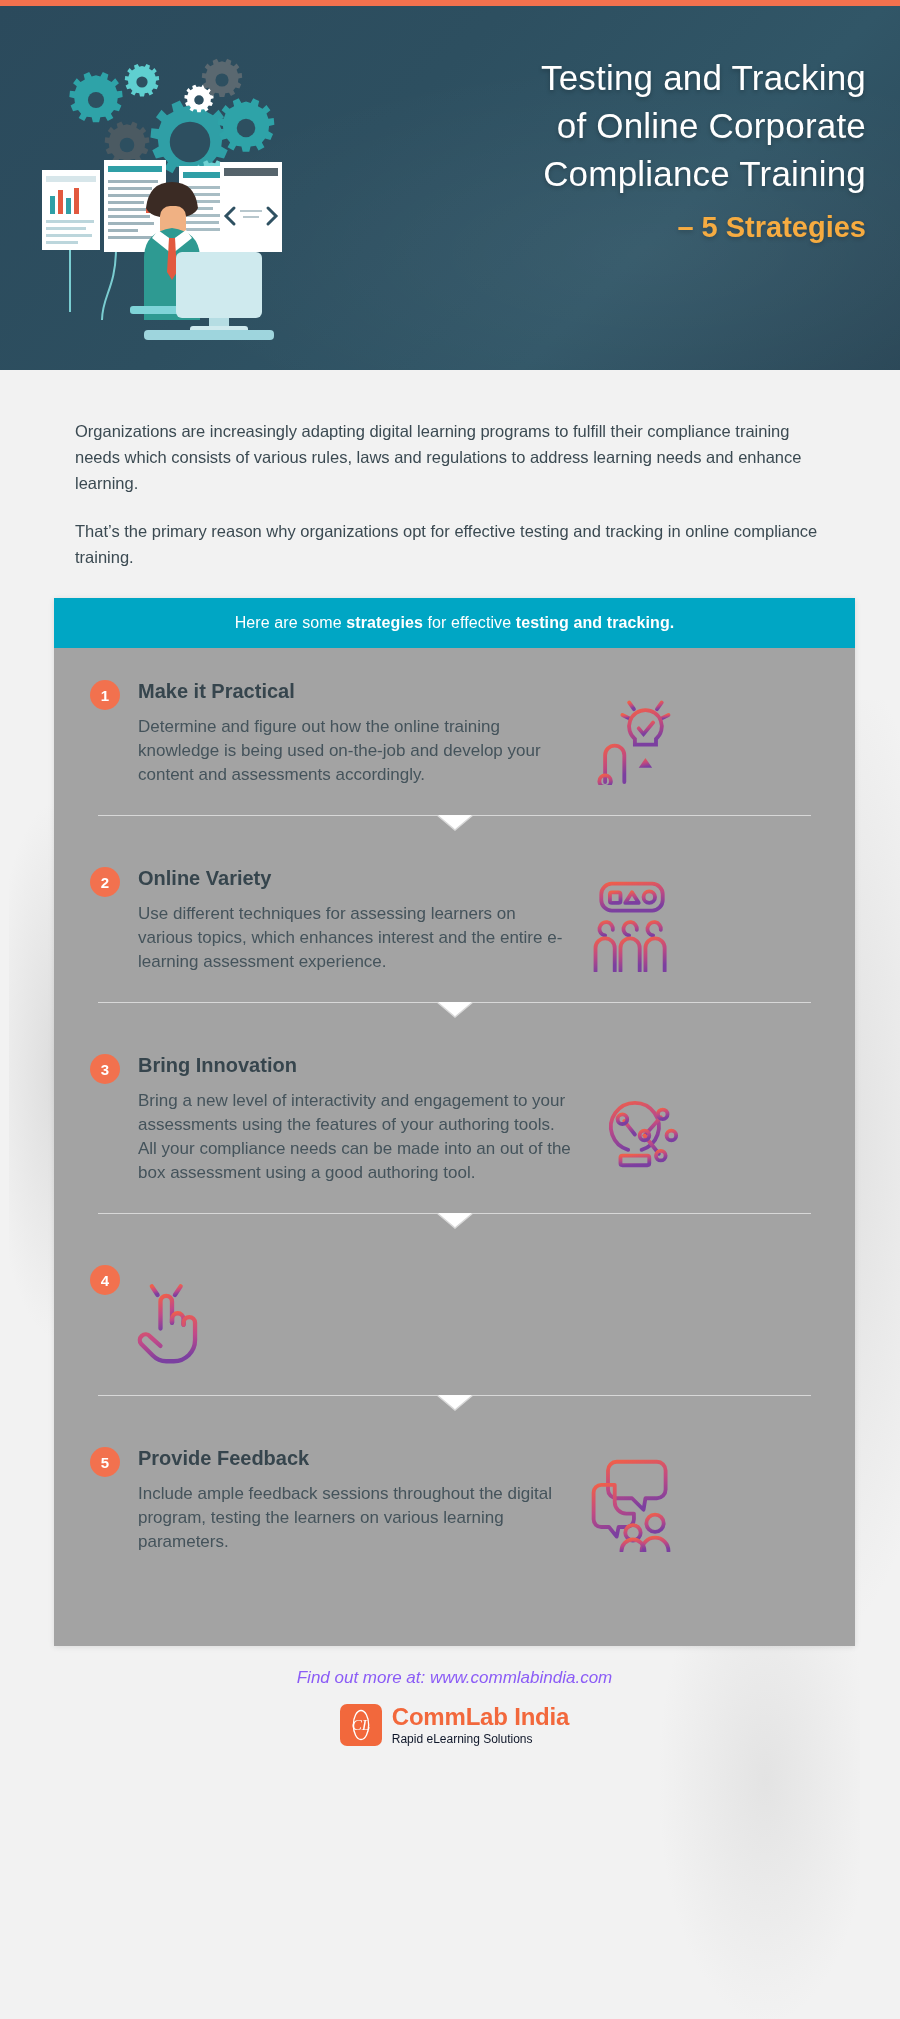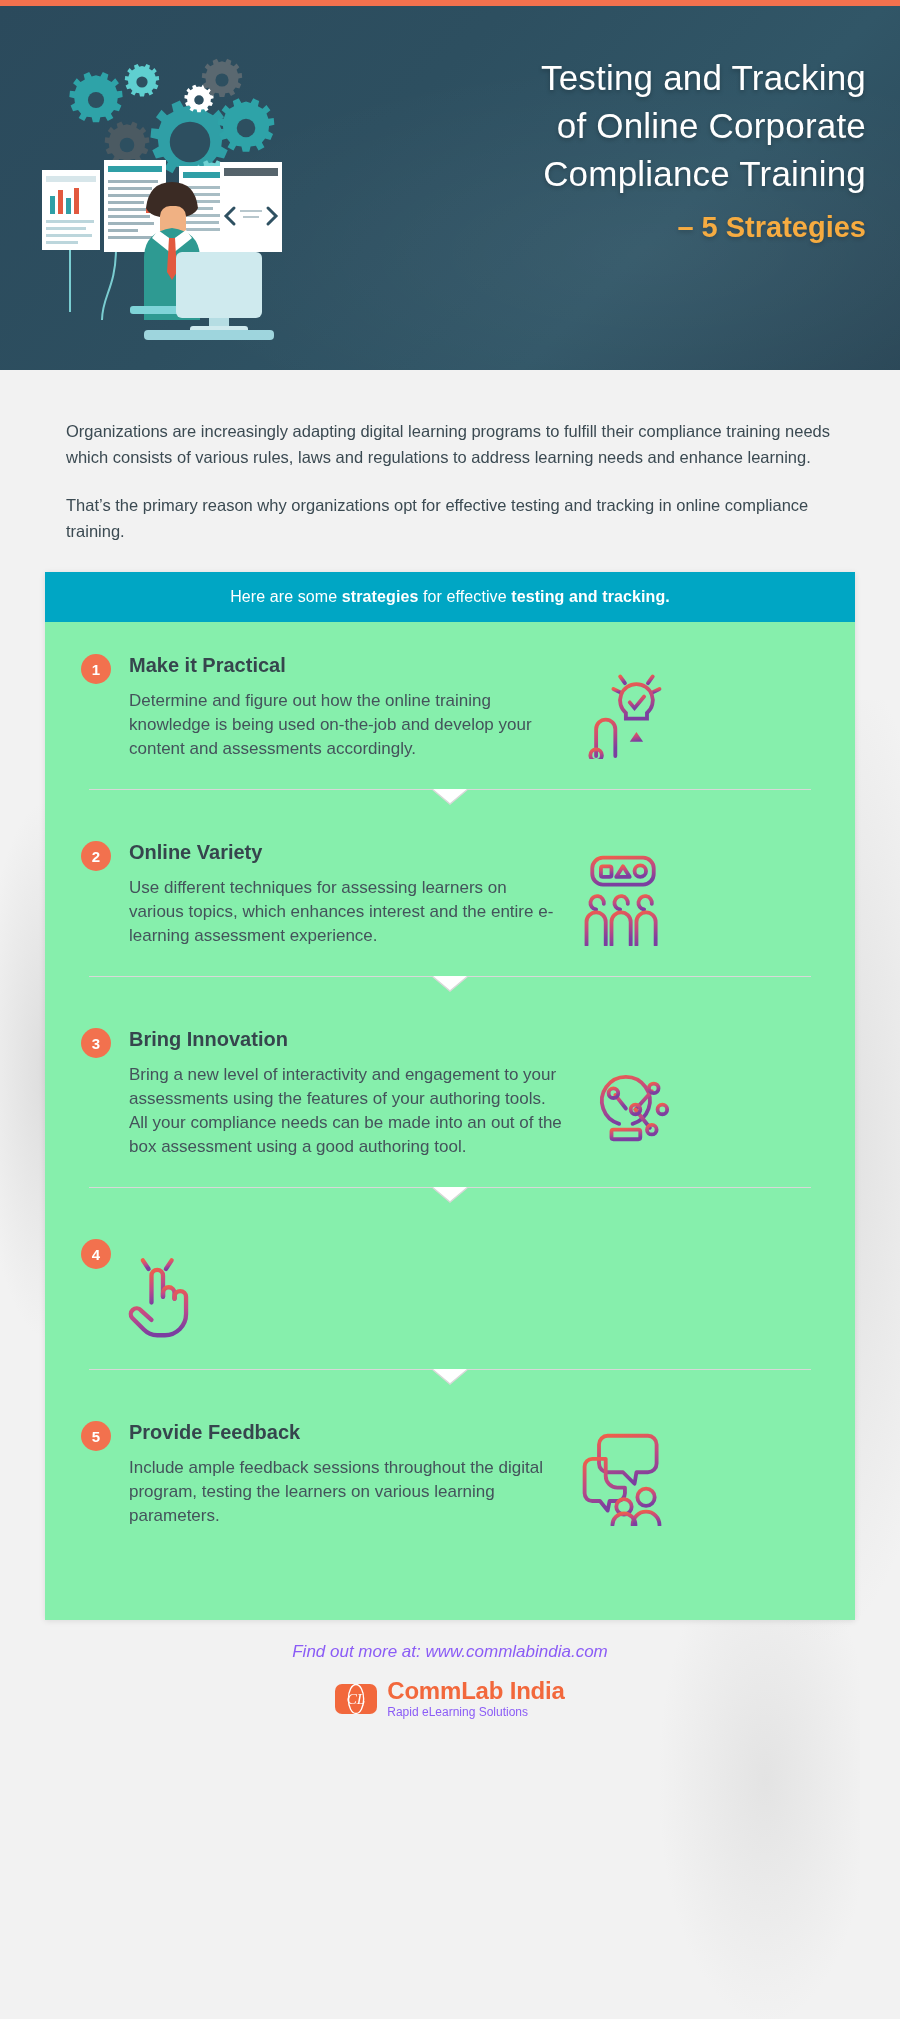--- a/index.html
+++ b/index.html
@@ -66,20 +66,21 @@
     margin-top: 6px;
     text-shadow: 0 2px 4px rgba(0,0,0,0.22);
   }
 
   
   .page-body {
     position: relative;
     background: #f2f2f2;
     padding-top: 0;
     min-height: 1649px;
+    margin-left: 9px;
   }
   
   .ghost-a {
     position: absolute; left: 0; top: 420px; width: 120px; height: 560px;
     background: radial-gradient(ellipse at 40% 50%, rgba(170,170,170,0.30), transparent 68%);
     pointer-events: none;
   }
   .ghost-b {
     position: absolute; right: 0; top: 330px; width: 230px; height: 980px;
     background: radial-gradient(ellipse at 65% 45%, rgba(165,165,165,0.26), transparent 66%);
@@ -99,21 +100,21 @@
     color: #3b4a52;
     font-size: 16.5px;
     line-height: 26px;
     margin-bottom: 22px;
   }
 
   
   .card {
     position: relative;
     margin: 28px 45px 0 45px;
-    background: #86efac;
+    background: #a3a3a3;
     box-shadow: 0 1px 6px rgba(0,0,0,0.10);
   }
 
   .banner {
     background: #00a6c4;
     color: #ffffff;
     text-align: center;
     font-size: 16px;
     line-height: 22px;
     padding: 14px 10px;
@@ -202,36 +203,36 @@
     font-weight: 400;
     font-style: italic;
   }
   .footer-logo {
     display: inline-flex;
     align-items: center;
     gap: 10px;
     margin-top: 16px;
   }
   .logo-mark {
-    width: 42px; height: 30px;
+    width: 42px; height: 42px;
     border-radius: 7px;
     background: #f2683c;
     display: flex; align-items: center; justify-content: center;
     position: relative;
   }
   .logo-mark svg { width: 34px; height: 34px; }
   .logo-words { text-align: left; line-height: 1.1; }
   .logo-name {
     color: #f2683c;
     font-size: 24px;
     font-weight: 700;
     letter-spacing: -0.2px;
   }
   .logo-tag {
-    color: #8b5cf6;
+    color: #0f172a;
     font-size: 12px;
     margin-top: 2px;
   }
 </style>
 </head>
 <body>
 
 <div class="top-accent"></div>
 
 <div class="header">

